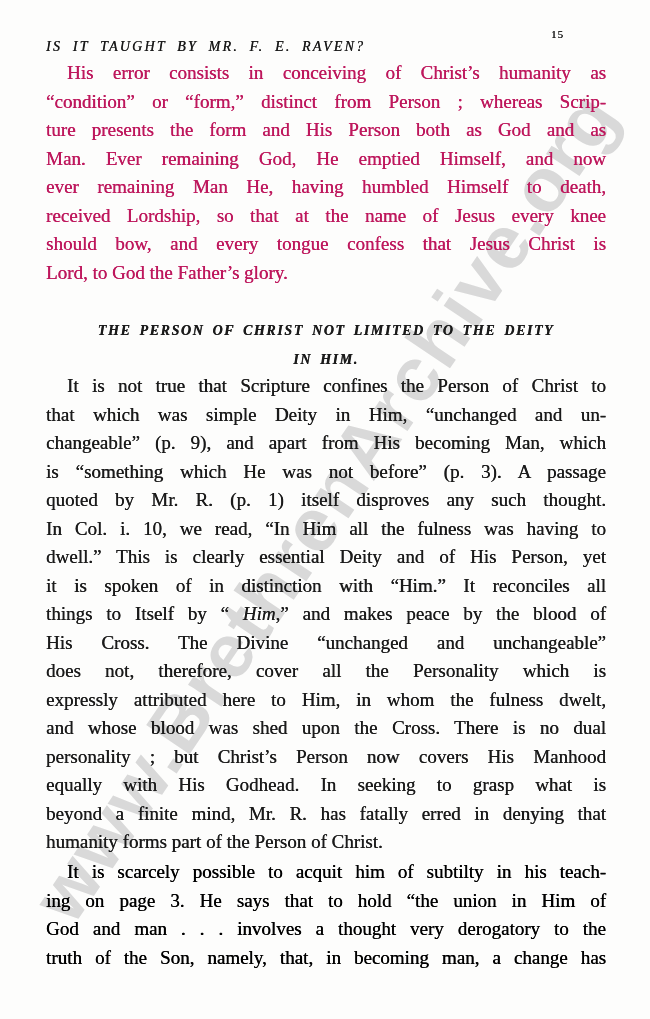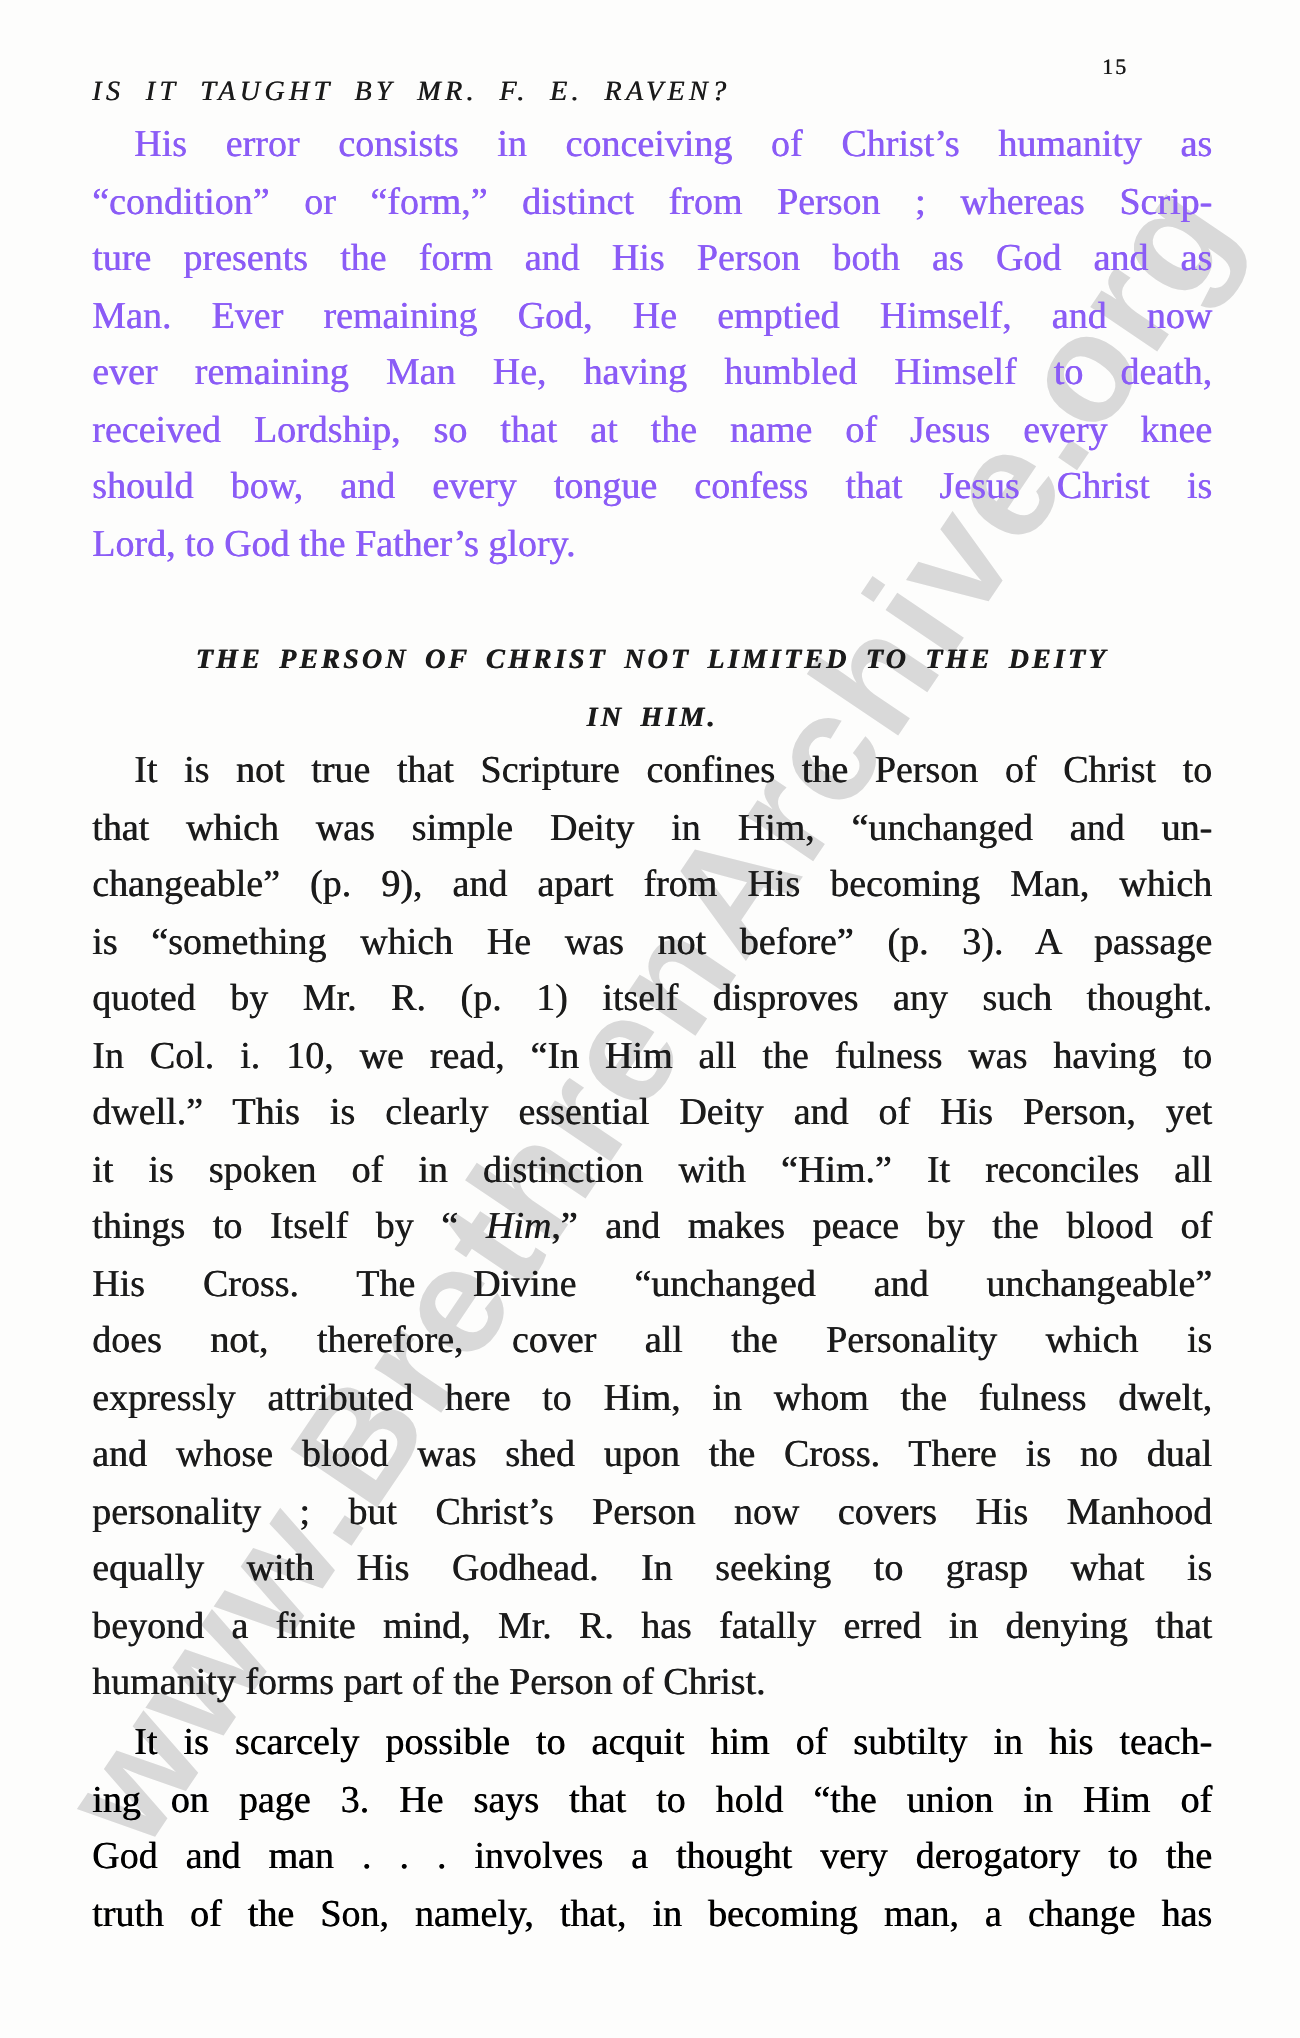--- a/index.html
+++ b/index.html
@@ -92,21 +92,21 @@
 
 <div id="page">
 
   <div id="watermark" style="color: rgb(217, 217, 217);">www.BrethrenArchive.org</div>
 
   <div id="running-head" class="inked" style="color: rgb(27, 27, 27);">
     <span id="running-title">IS IT TAUGHT BY MR. F. E. RAVEN?</span>
     <span id="page-number">15</span>
   </div>
 
-  <div id="para-1" class="textblock inked" style="color: #8b5cf6;">
+  <div id="para-1" class="textblock inked" style="color: #be185d;">
     <div class="pline first">His error consists in conceiving of Christ’s humanity as</div>
     <div class="pline">“condition” or “form,” distinct from Person ; whereas Scrip-</div>
     <div class="pline">ture presents the form and His Person both as God and as</div>
     <div class="pline">Man.  Ever remaining God, He emptied Himself, and now</div>
     <div class="pline">ever remaining Man He, having humbled Himself to death,</div>
     <div class="pline">received Lordship, so that at the name of Jesus every knee</div>
     <div class="pline">should bow, and every tongue confess that Jesus Christ is</div>
     <div class="pline last">Lord, to God the Father’s glory.</div>
   </div>
 

